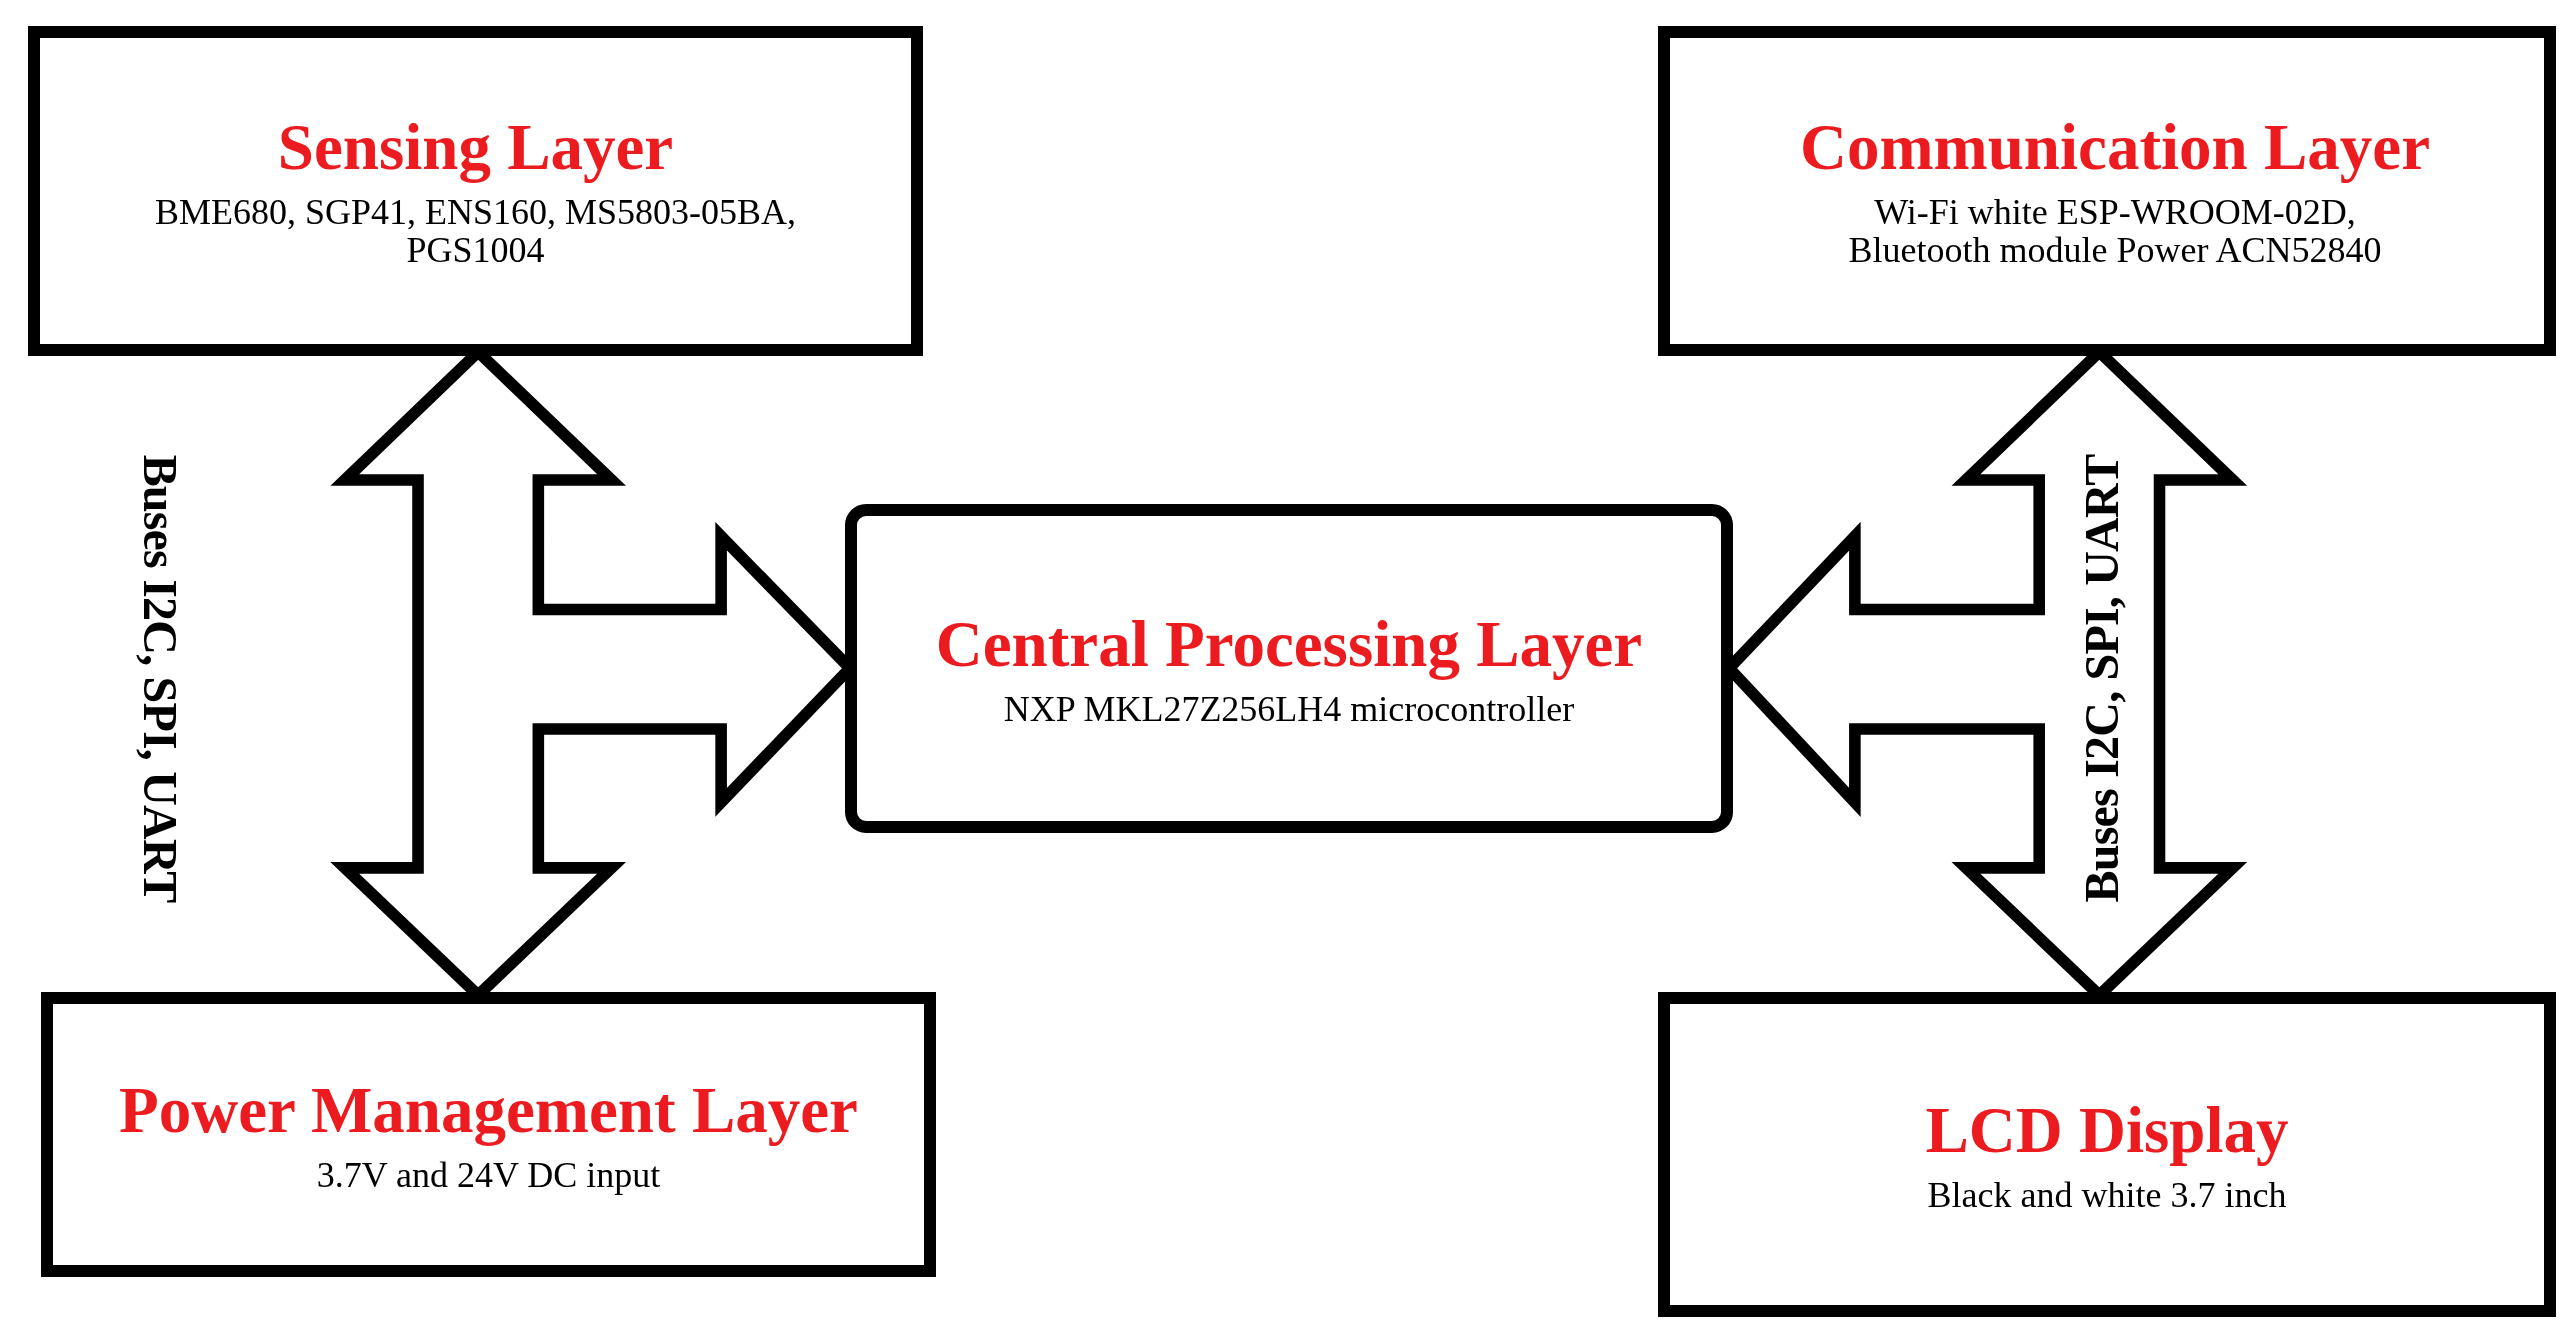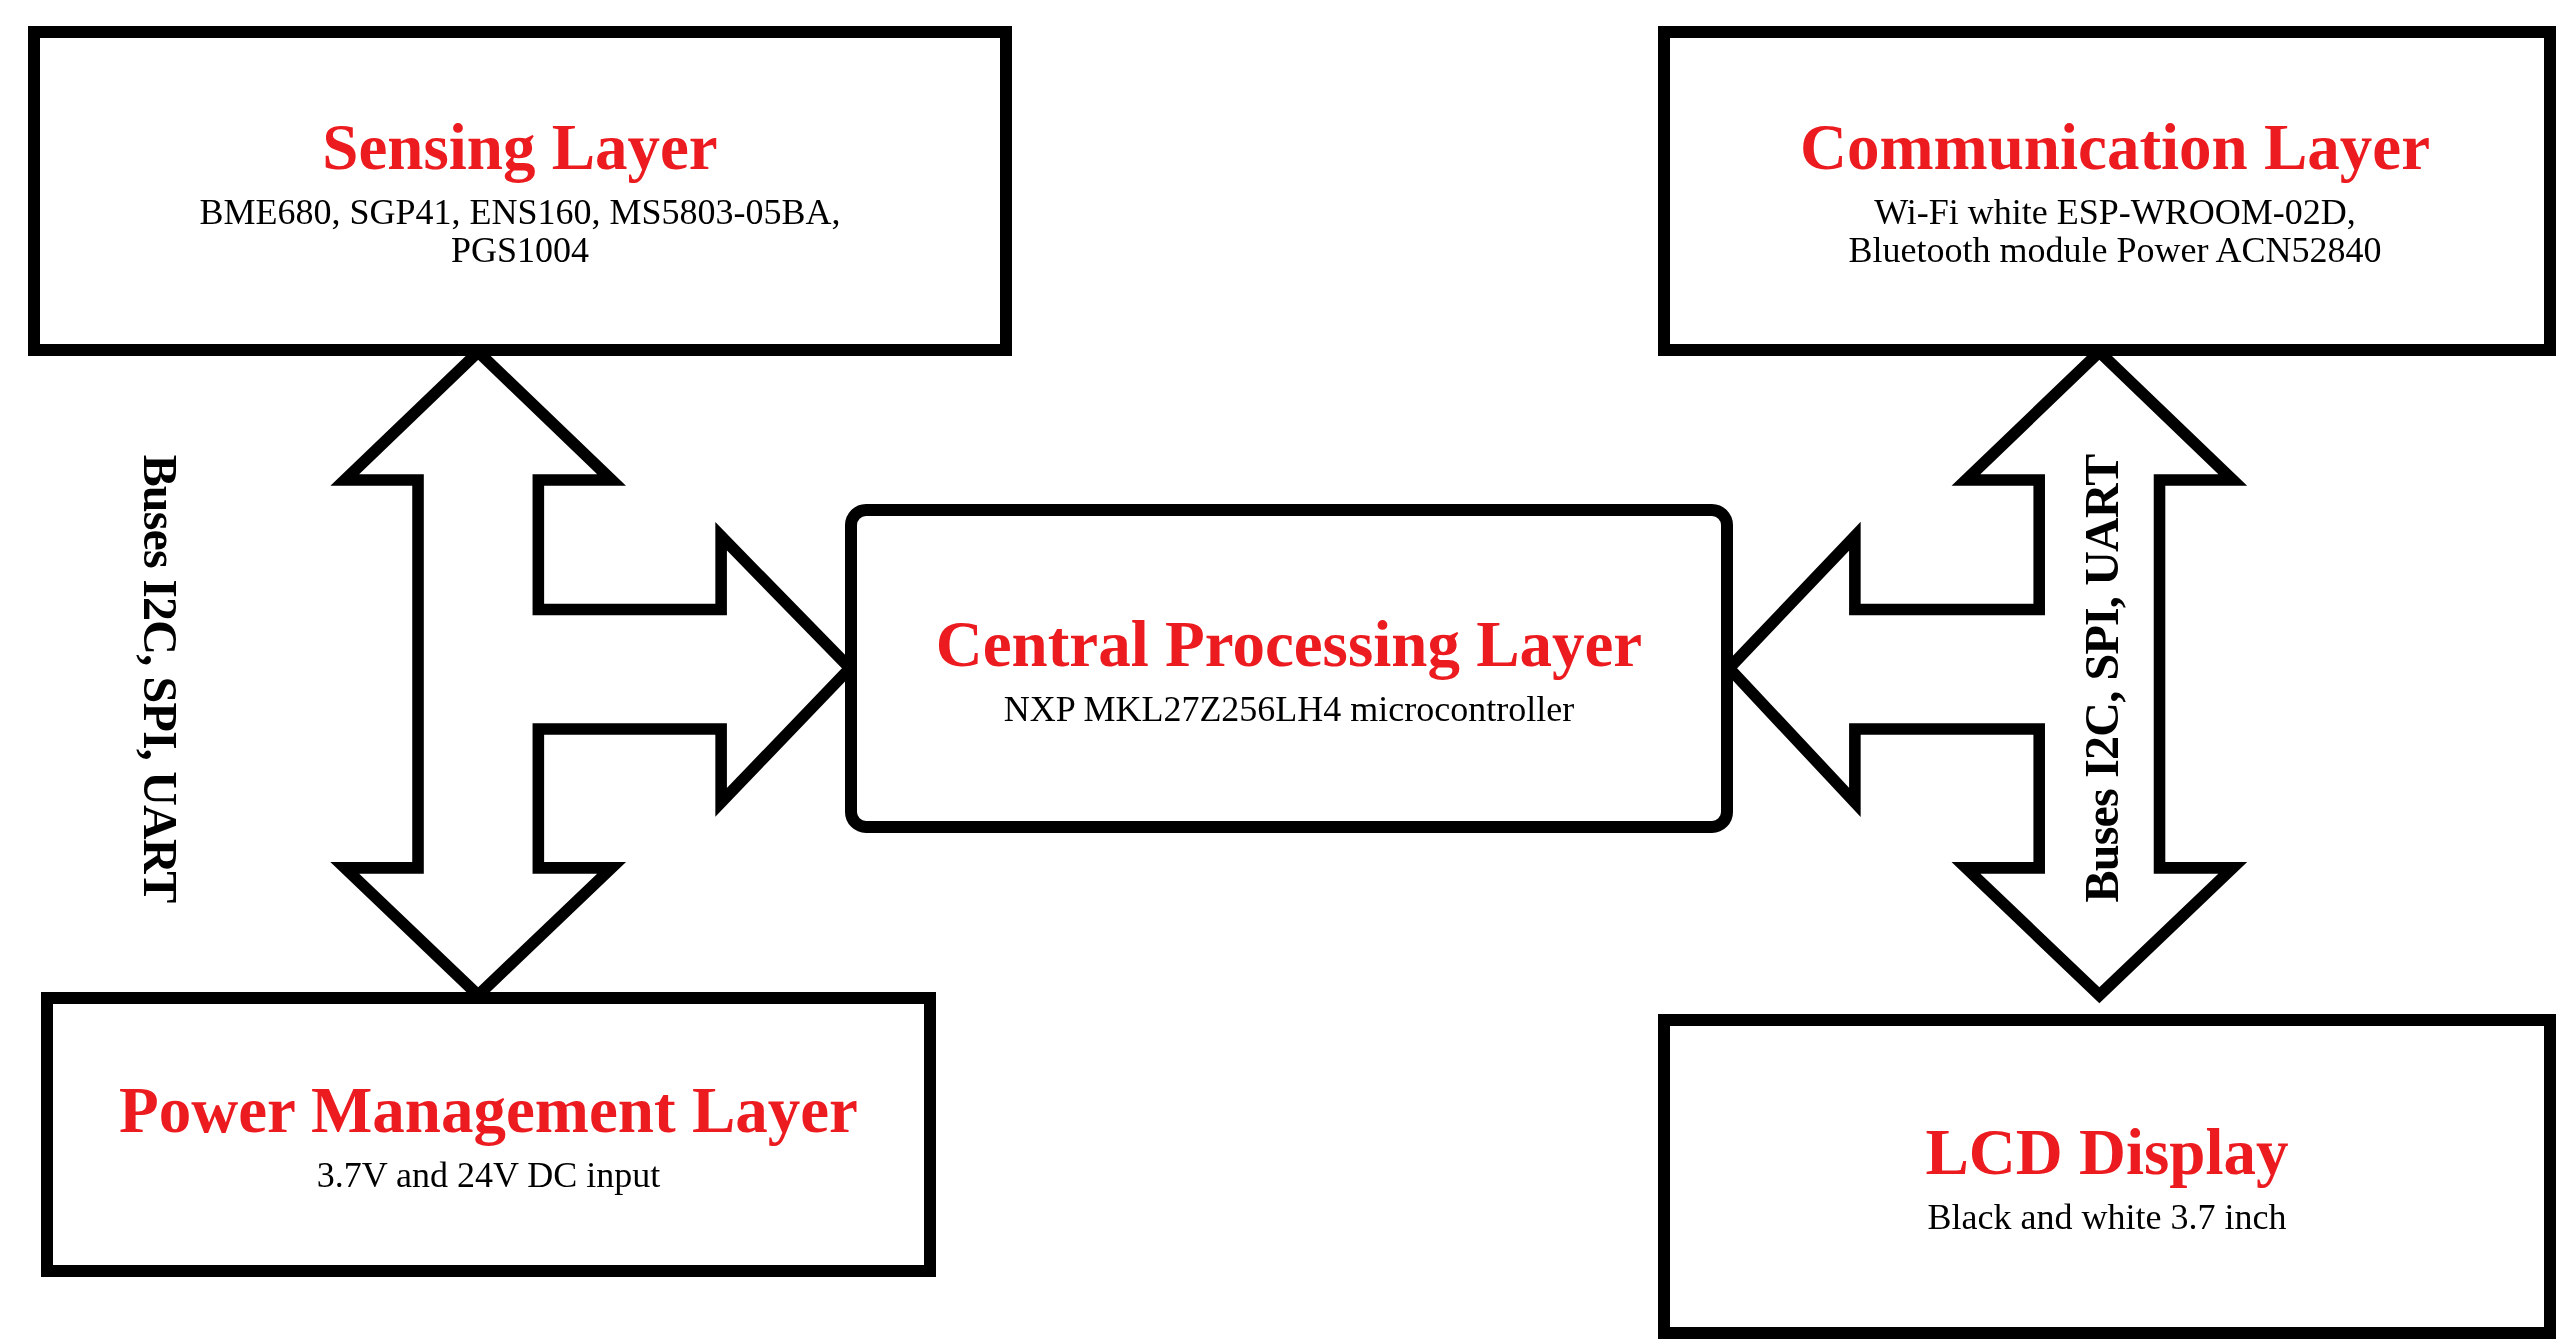--- a/index.html
+++ b/index.html
@@ -13,25 +13,25 @@
     display:flex;flex-direction:column;align-items:center;justify-content:center;
     text-align:center;
   }
   .box-title{
     font-weight:bold;color:var(--accent);
     font-size:65px;line-height:1.10;margin-bottom:9.3px;white-space:nowrap;
   }
   .box-line{
     color:var(--ink);font-size:36px;line-height:1.06;white-space:nowrap;
   }
-  .box-sensing{left:28px;top:26px;width:984px;height:330px;}
+  .box-sensing{left:28px;top:26px;width:895px;height:330px;}
   .box-communication{left:1658px;top:26px;width:898px;height:330px;padding-left:16px;}
   .box-central{left:845px;top:504px;width:888px;height:329px;border-radius:21px;}
   .box-power{left:28px;top:992px;width:895px;height:285px;margin-left:13px;}
-  .box-lcd{left:1658px;top:1014px;width:898px;height:325px;align-items:center;}
+  .box-lcd{left:1658px;top:992px;width:898px;height:325px;align-items:center;}
   .bus-label{
     position:absolute;z-index:3;width:648px;height:49px;line-height:49px;
     font-size:48px;font-weight:bold;color:var(--ink);text-align:center;
     white-space:nowrap;letter-spacing:-0.8px;
   }
   .bus-label-left{left:-164px;top:654px;transform:rotate(90deg);}
   .bus-label-right{left:1777px;top:654px;transform:rotate(-90deg);}
 </style>
 </head>
 <body>

